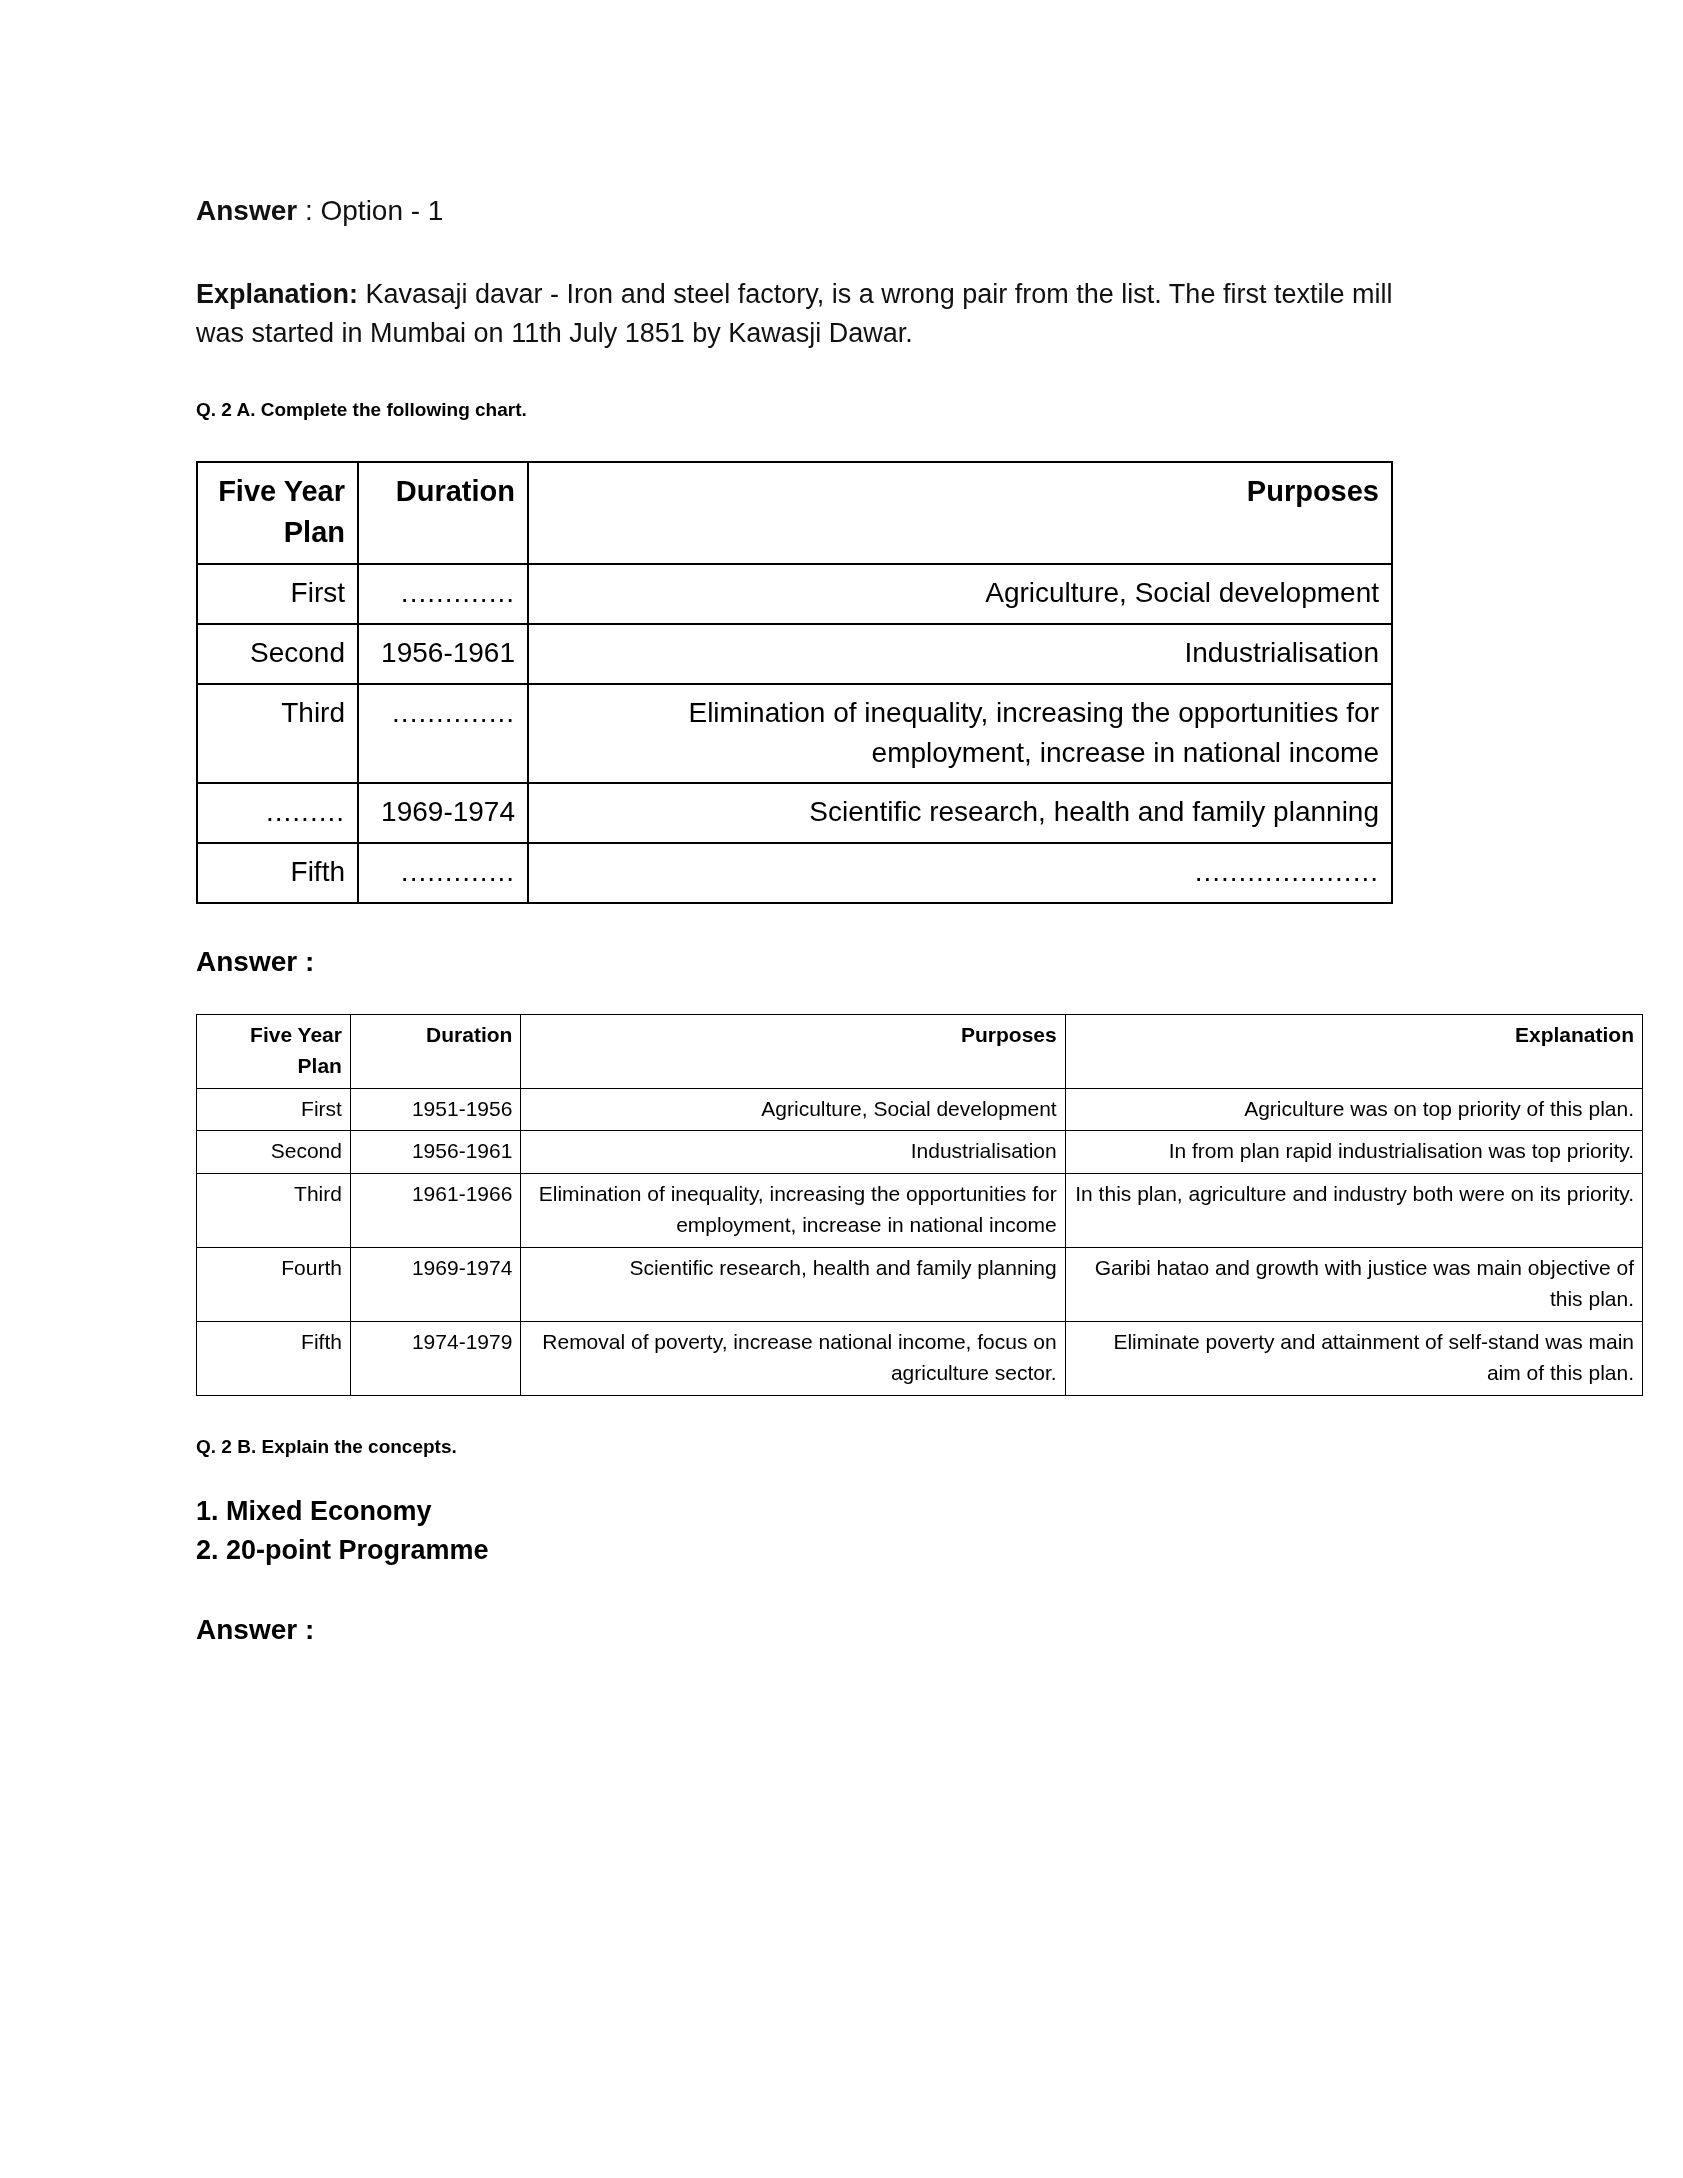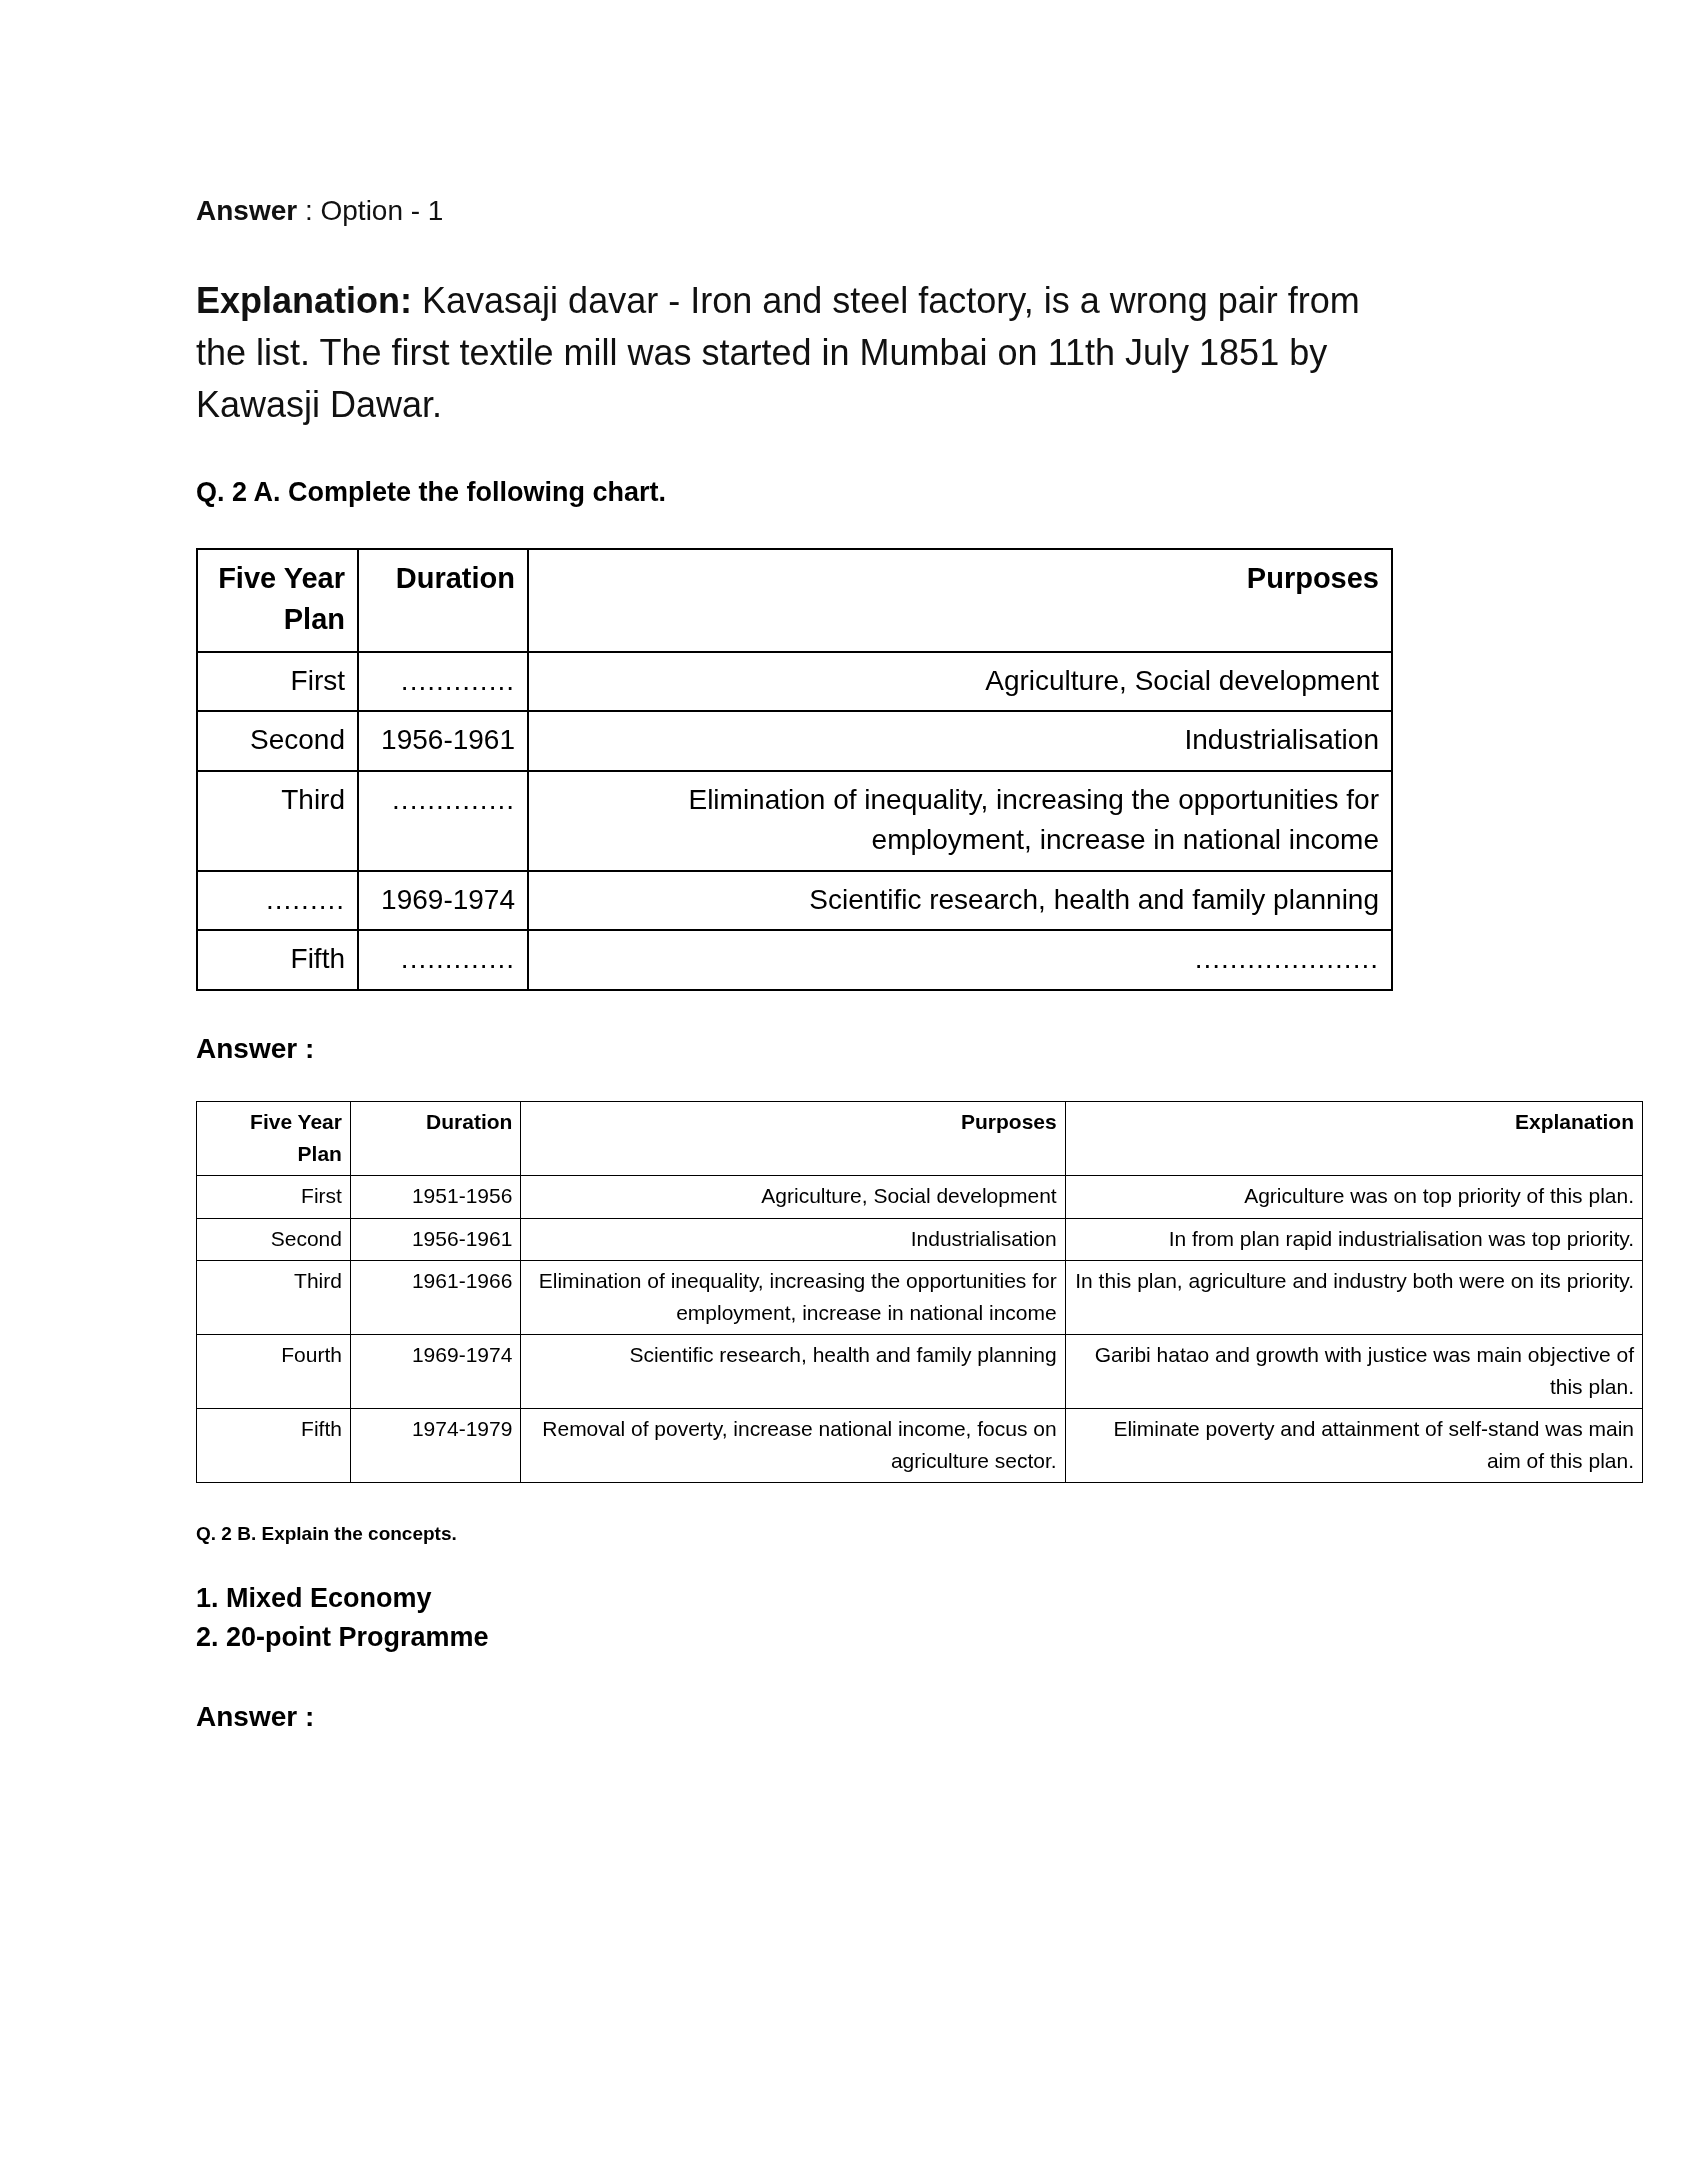--- a/index.html
+++ b/index.html
@@ -38,27 +38,27 @@
   }
   .para b, .lead {
     font-weight: bold;
   }
   .answer-line {
     font-size: 28px;
     margin-bottom: 44px;
   }
   .answer-line .lead { font-weight: bold; }
   .explanation-block {
-    font-size: 36px;
+    font-size: 27px;
     line-height: 1.45;
     max-width: 1208px;
     margin-bottom: 46px;
   }
   .q-heading {
-    font-size: 27px;
+    font-size: 19px;
     font-weight: bold;
     margin-bottom: 40px;
   }
   .answer-heading {
     font-size: 28px;
     font-weight: bold;
     margin: 42px 0 36px 0;
   }
   .concept-heading {
     font-size: 19px;

